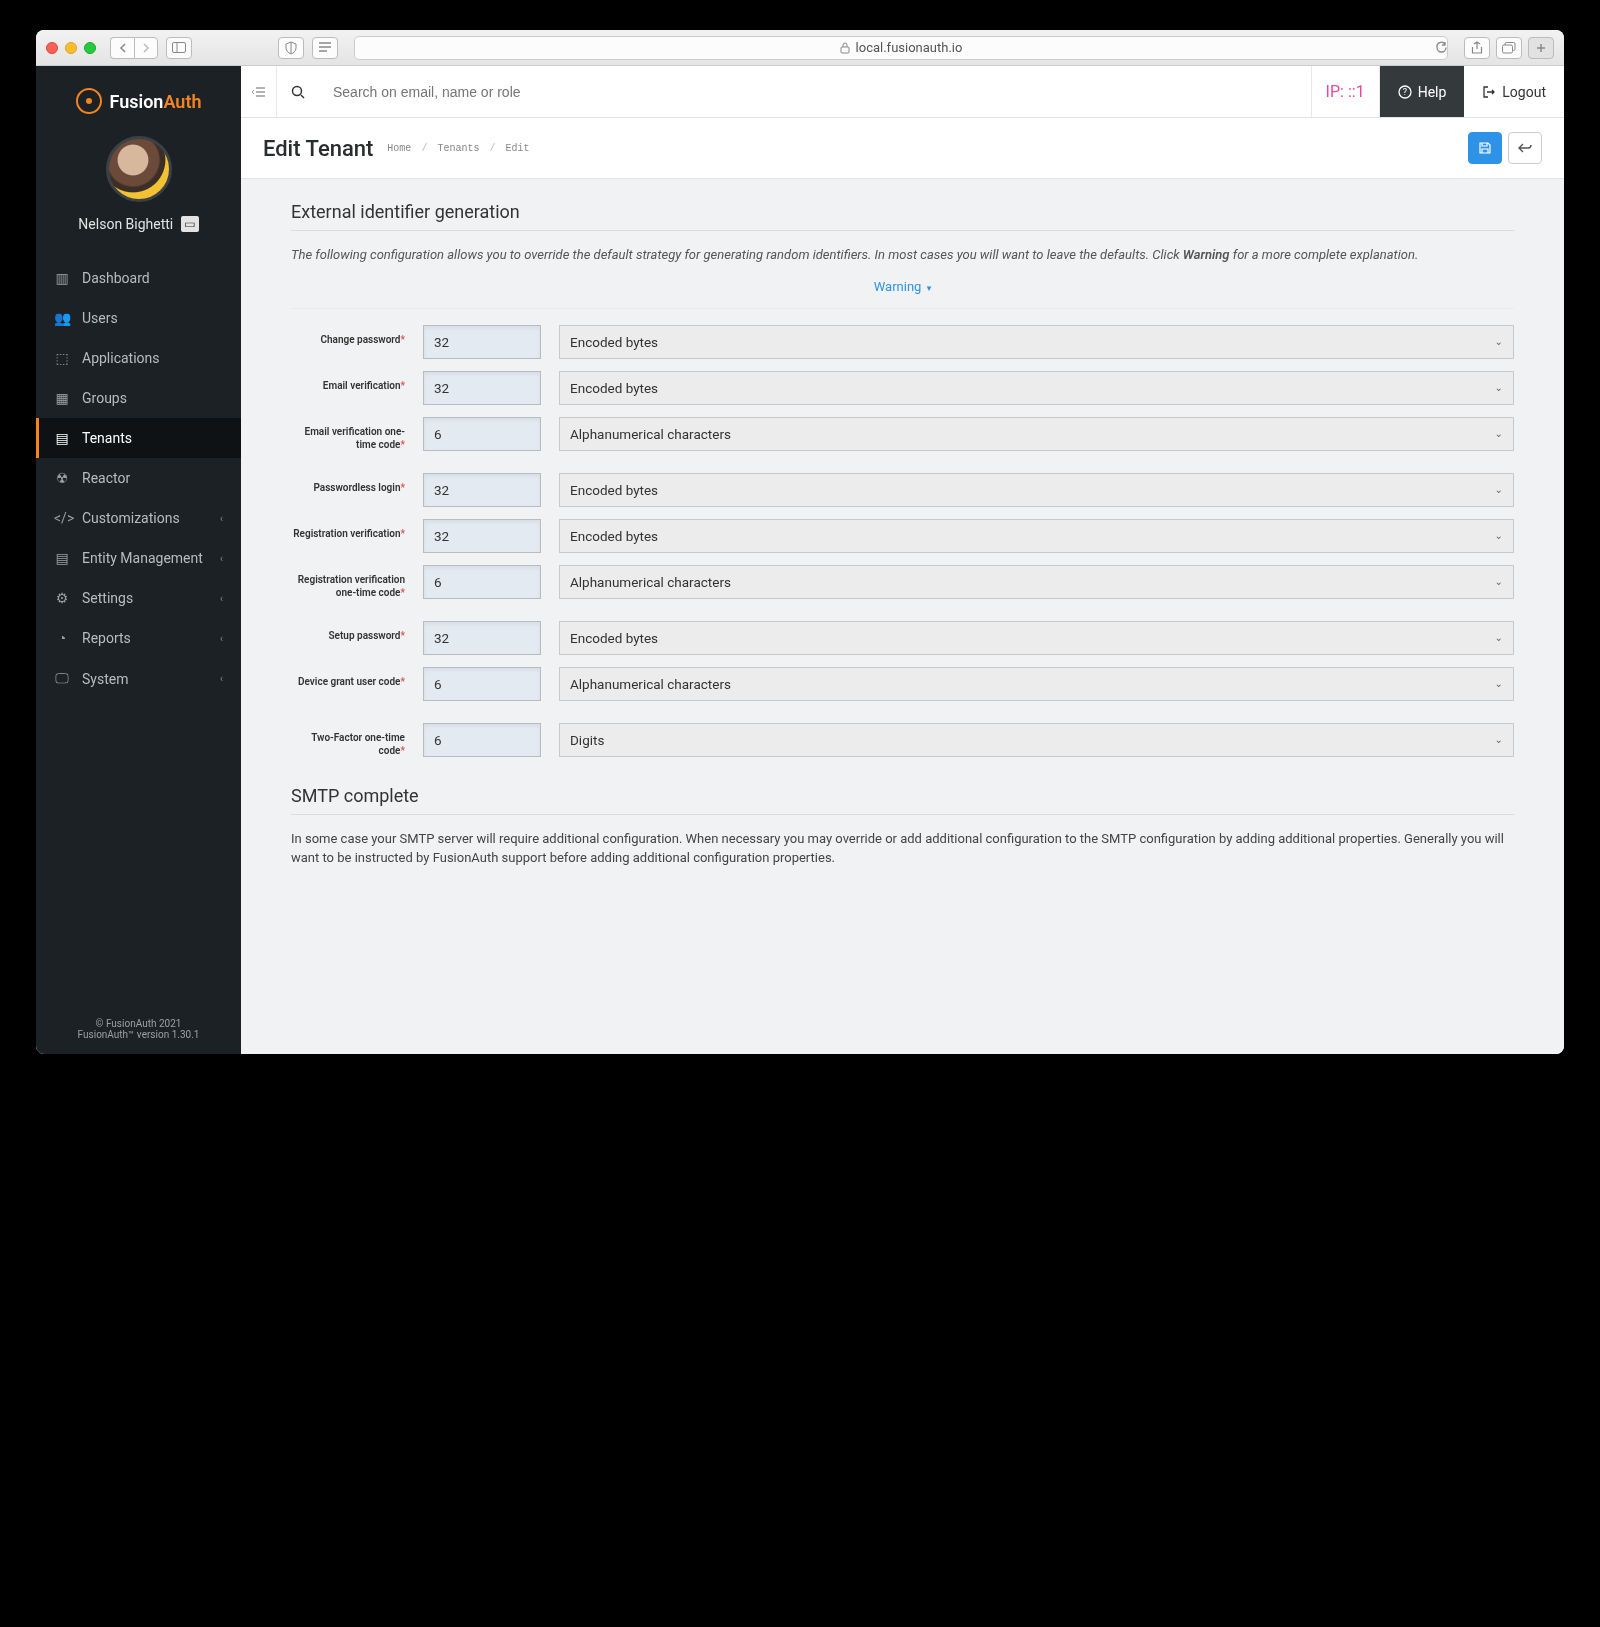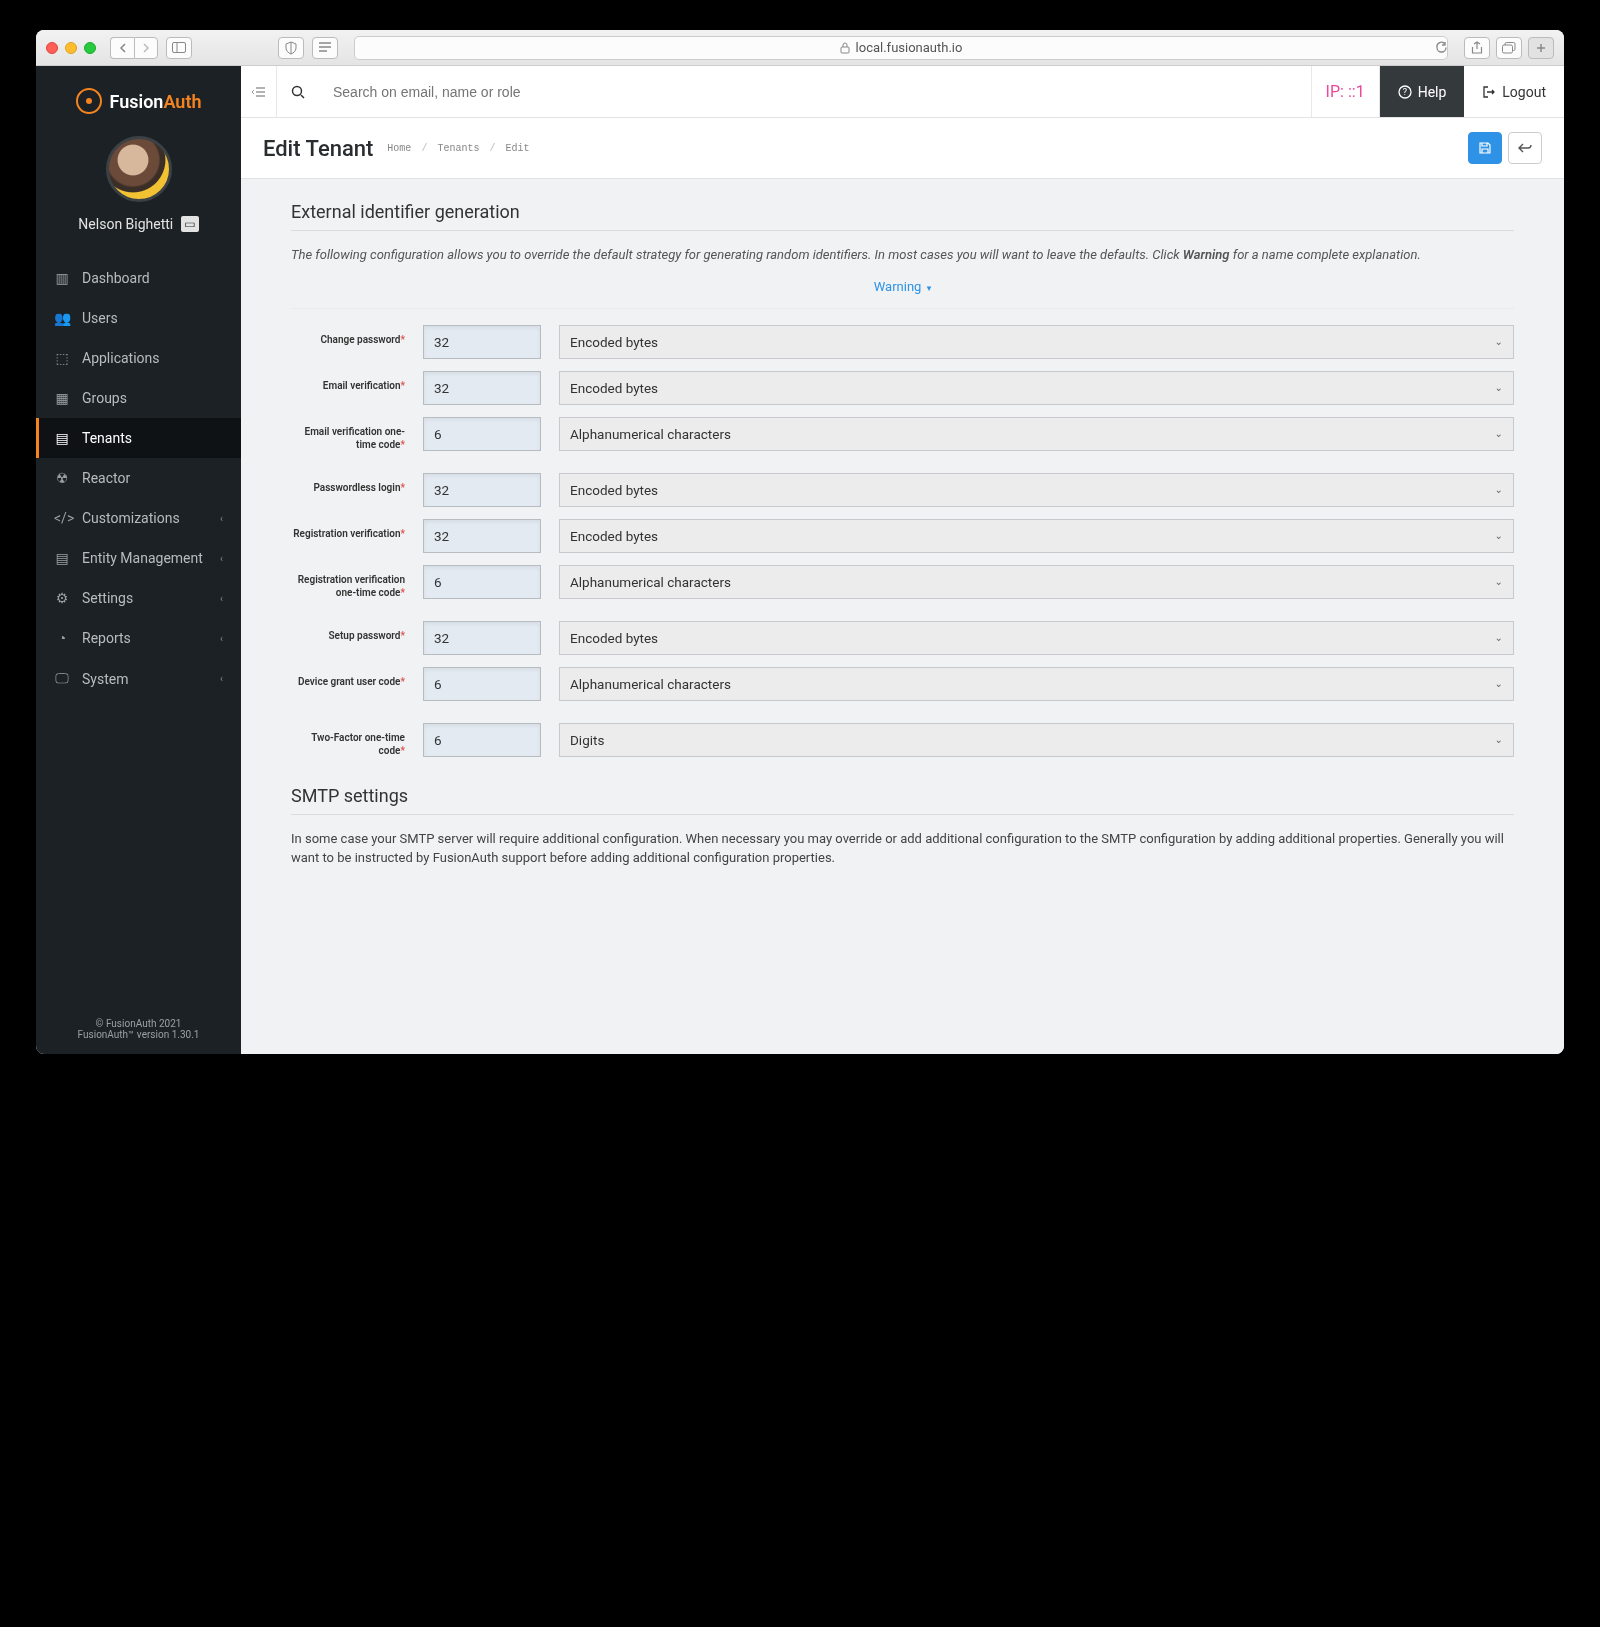--- a/index.html
+++ b/index.html
@@ -318,21 +318,21 @@
                 </svg>
             </div>
           </div>
         </div>
 
         <div class="content">
 
           <div class="section">
             <h2>External identifier generation</h2>
             <p class="desc">
-              <span>The following configuration allows you to override the default strategy for generating random identifiers. In most cases you will want to leave the defaults. Click </span><b>Warning</b><span> for a name complete explanation.</span>
+              <span>The following configuration allows you to override the default strategy for generating random identifiers. In most cases you will want to leave the defaults. Click </span><b>Warning</b><span> for a more complete explanation.</span>
             </p>
             <div class="warning-toggle">
               <span>Warning</span>
               <span class="chev">▾</span>
             </div>
 
             <div id="rows-container">
                 <div class="form-row">
                   <div class="label">Change password<span class="req">*</span></div>
                   <div class="num-input">
@@ -438,20 +438,20 @@
                     <div class="styled-select">
                       <span>Digits</span>
                       <span class="chev">⌄</span>
                     </div>
                   </div>
                 </div>
               </div>
           </div>
 
           <div class="section">
-            <h2>SMTP settings</h2>
+            <h2>SMTP complete</h2>
             <p class="plain-desc">In some case your SMTP server will require additional configuration. When necessary you may override or add additional configuration to the SMTP configuration by adding additional properties. Generally you will want to be instructed by FusionAuth support before adding additional configuration properties.</p>
           </div>
         </div>
       </main>
     </div>
   </div>
 </div>
 
 </body></html>

